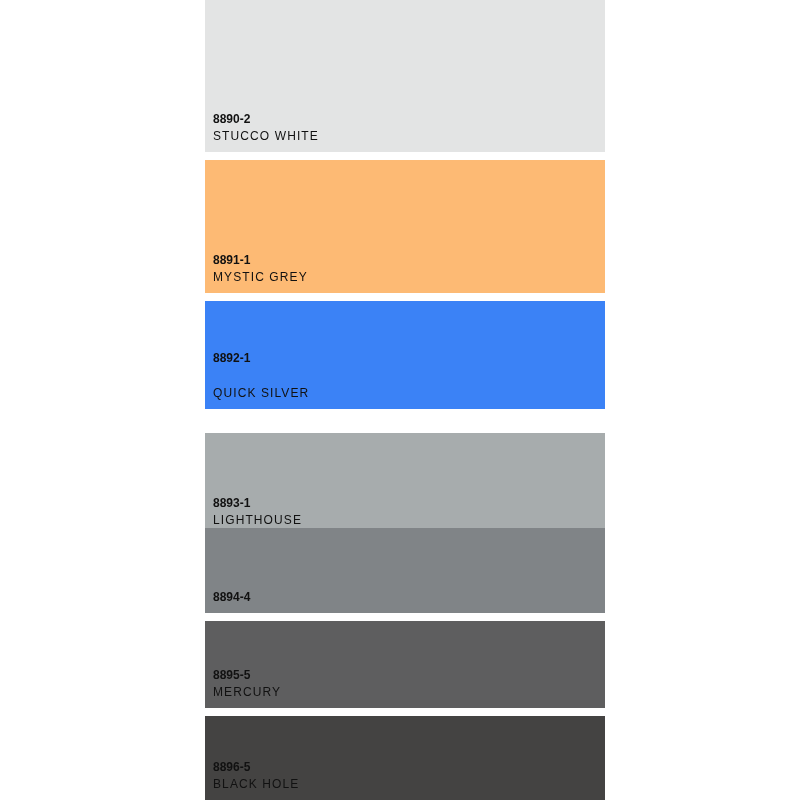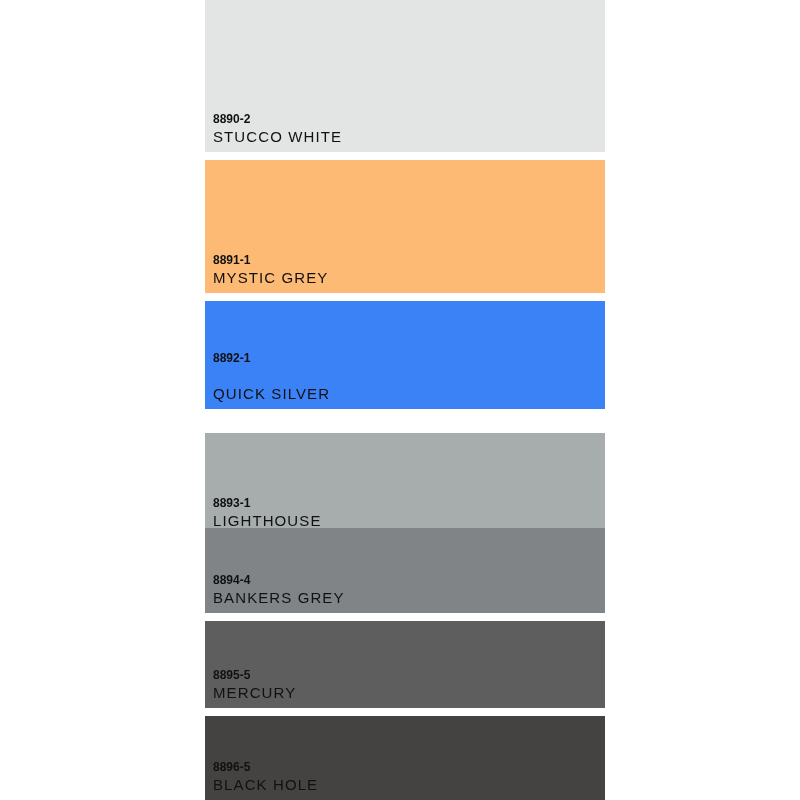--- a/index.html
+++ b/index.html
@@ -36,21 +36,21 @@
     font-family: "Liberation Sans", sans-serif;
     font-size: 12px;
     font-weight: bold;
     color: #111111;
     line-height: 15px;
     letter-spacing: 0px;
     white-space: nowrap;
   }
   .swatch-name {
     font-family: "Liberation Sans", sans-serif;
-    font-size: 15px;
+    font-size: 12px;
     font-weight: normal;
     color: #1a1a1a;
     line-height: 15px;
     letter-spacing: 1.1px;
     white-space: nowrap;
     margin-top: 2px;
   }
 </style>
 </head>
 <body>
@@ -76,21 +76,20 @@
     </div>
     <div class="swatch" style="top: 417px; height: 103px; background: rgb(167, 172, 173); margin-top: 16px;">
       <div class="swatch-labels">
         <div class="swatch-code" style="color: rgb(17, 17, 17);">8893-1</div>
         <div class="swatch-name" style="color: rgb(17, 17, 17);">LIGHTHOUSE</div>
       </div>
     </div>
     <div class="swatch" style="top: 528px; height: 85px; background: rgb(128, 132, 135);">
       <div class="swatch-labels">
         <div class="swatch-code" style="color: rgb(17, 17, 17);">8894-4</div>
-        <div class="swatch-name" style="color: rgb(17, 17, 17);">BANKERS GREY</div>
       </div>
     </div>
     <div class="swatch" style="top: 621px; height: 87px; background: rgb(94, 94, 95);">
       <div class="swatch-labels">
         <div class="swatch-code" style="color: rgb(17, 17, 17);">8895-5</div>
         <div class="swatch-name" style="color: rgb(17, 17, 17);">MERCURY</div>
       </div>
     </div>
     <div class="swatch" style="top: 716px; height: 84px; background: rgb(68, 67, 66);">
       <div class="swatch-labels">

